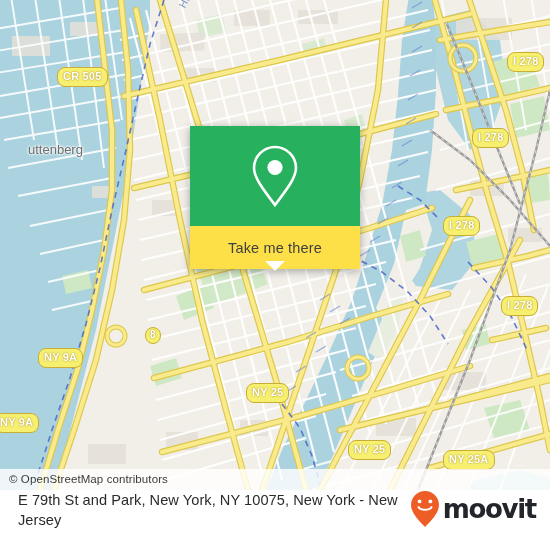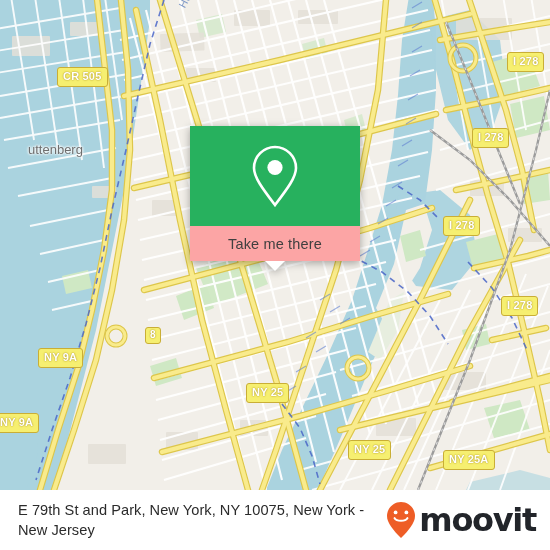--- a/index.html
+++ b/index.html
@@ -51,22 +51,22 @@
   }
   #popup-header {
     height: 100px;
     background: #27b15e;
     display: flex;
     align-items: center;
     justify-content: center;
   }
   #popup-pin-icon svg { display: block; }
   #popup-footer {
-    height: 35px;
-    background: #fca5a5;
+    height: 43px;
+    background: #fde047;
     display: flex;
     align-items: center;
     justify-content: center;
   }
   #popup-label {
     font-size: 14.5px;
     color: #3f3f3f;
     letter-spacing: 0.15px;
   }
   #popup-tail {
@@ -80,54 +80,54 @@
     border-top: 10px solid #ffffff;
   }
 
   
   #footer {
     position: absolute;
     left: 0; top: 490px;
     width: 550px; height: 60px;
     background: #ffffff;
     display: flex;
-    align-items: center;
+    align-items: flex-start;
     padding: 0 14px 0 18px;
   }
   #footer-title {
     flex: 1 1 auto;
     font-size: 14.6px;
     line-height: 20px;
     color: #2b2b2b;
     padding-right: 8px;
     letter-spacing: 0.05px;
   }
   #brand-logo {
     flex: 0 0 auto;
     display: flex;
     align-items: center;
     gap: 2px;
   }
   #brand-mark svg { display: block; }
   #brand-wordmark {
-    font-size: 32px;
+    font-size: 26px;
     font-weight: bold;
     color: #22252a;
     letter-spacing: -1.3px;
     line-height: 33px;
     margin-left: 1px;
     font-family: "DejaVu Sans", sans-serif;
   }
 
   
   .shield {
     position: absolute;
     background: #f6ef70;
     border: 1.3px solid #c9ae36;
-    border-radius: 3px;
+    border-radius: 8px;
     color: #ffffff;
     font-size: 11px;
     font-weight: bold;
     line-height: 1;
     padding: 3px 5px 4px 5px;
     white-space: nowrap;
     text-shadow: 0 0 2px #b8a02e, 0 0 1px #b8a02e;
     letter-spacing: 0.2px;
   }
   .shield.small {
@@ -442,20 +442,21 @@
             <circle cx="27" cy="24.5" r="7.6" fill="#ffffff"></circle>
           </svg>
         </span>
       </div>
       <div id="popup-footer">
         <span id="popup-label">Take me there</span>
       </div>
       <div id="popup-tail"></div>
     </div>
 
+    <div id="attribution">© OpenStreetMap contributors</div>
   </div>
 
   <div id="footer">
     <div id="footer-title">E 79th St and Park, New York, NY 10075, New York - New Jersey</div>
     <div id="brand-logo">
       <span id="brand-mark">
         <svg width="30" height="38" viewBox="0 0 30 38">
           <path d="M15 1 C7.3 1 1 7.3 1 15 C1 22 7.5 29.5 15 37 C22.5 29.5 29 22 29 15 C29 7.3 22.7 1 15 1 Z" fill="#ee5d26"></path>
           <circle cx="9.6" cy="11.4" r="1.9" fill="#ffffff"></circle>
           <circle cx="20.4" cy="11.4" r="1.9" fill="#ffffff"></circle>

